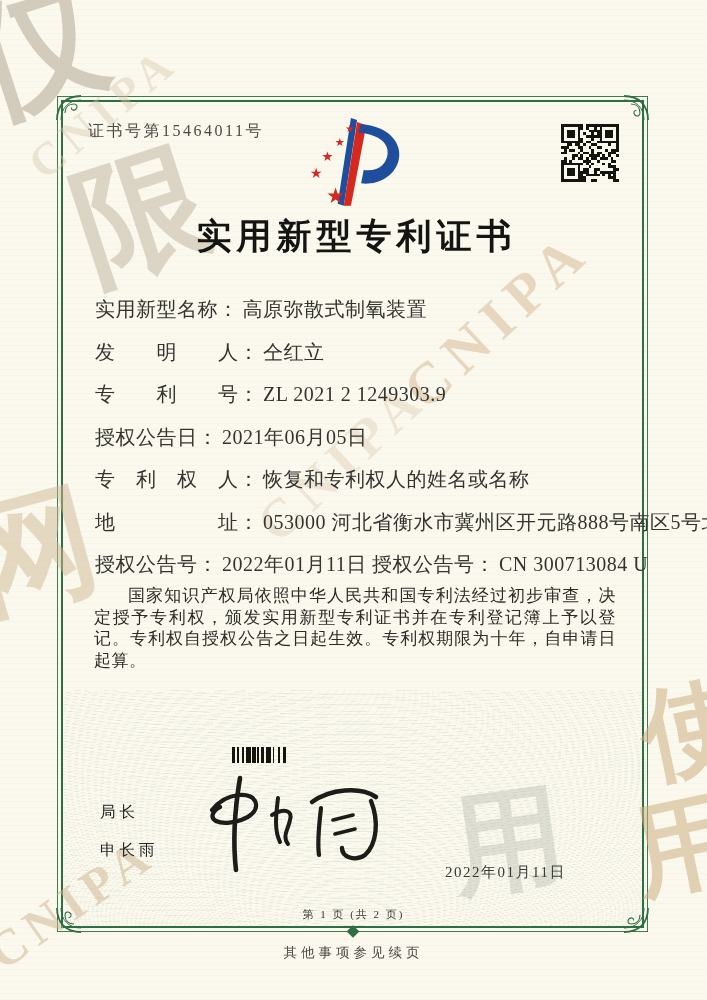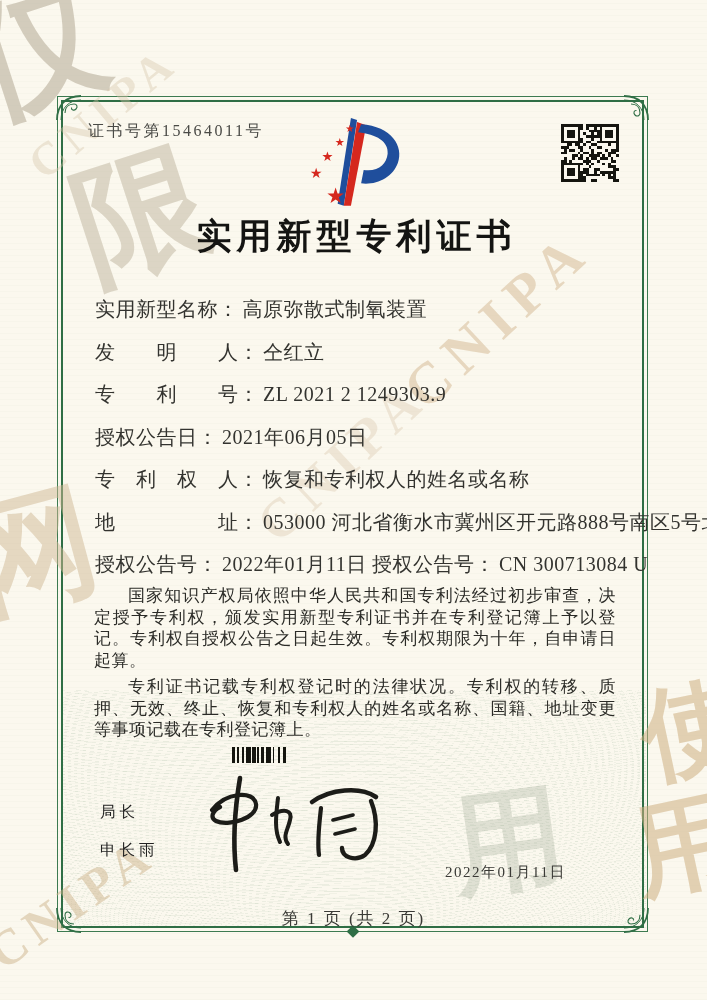--- a/index.html
+++ b/index.html
@@ -86,21 +86,21 @@
   .signer .role { letter-spacing:4px; margin-bottom:17px; }
   .signer .name { letter-spacing:4px; }
   .signature { position:absolute; left:192px; top:770px; width:215px; height:108px; z-index:5; }
   .signature svg { width:100%; height:100%; }
   .sign-date {
     position:absolute; left:445px; top:863px; z-index:4;
     font-size:15px; letter-spacing:1.5px; color:#3a3a36;
   }
   .page-note {
     position:absolute; left:0; top:907px; width:707px; z-index:4;
-    text-align:center; font-size:17px; letter-spacing:2px; color:#3a3a36;
+    text-align:center; font-size:11px; letter-spacing:2px; color:#3a3a36;
   }
   .continuation {
     position:absolute; left:0; top:944px; width:707px; z-index:4;
     text-align:center; font-size:13.5px; letter-spacing:4px; color:#4a4a44;
   }
 </style>
 </head>
 <body>
 
 <div class="page">
@@ -434,21 +434,20 @@
     <div class="frow">
       <span class="lbl">授权公告号：</span><span class="val">2022年01月11日</span>
       <span class="grant-no-pair">
         <span class="lbl">授权公告号：</span><span class="val">CN 300713084 U</span>
       </span>
     </div>
   </div>
 
   <div class="body-text">
     <p>国家知识产权局依照中华人民共和国专利法经过初步审查，决定授予专利权，颁发实用新型专利证书并在专利登记簿上予以登记。专利权自授权公告之日起生效。专利权期限为十年，自申请日起算。</p>
-    <p>专利证书记载专利权登记时的法律状况。专利权的转移、质押、无效、终止、恢复和专利权人的姓名或名称、国籍、地址变更等事项记载在专利登记簿上。</p>
   </div>
 
   <div class="barcode">
     <svg id="barcode" viewBox="0 0 56 16" fill="#15150f">
         <rect x="0" y="0" width="3.393939393939394" height="16"></rect>
         <rect x="5.090909090909091" y="0" width="1.696969696969697" height="16"></rect>
         <rect x="10.181818181818182" y="0" width="1.696969696969697" height="16"></rect>
         <rect x="13.575757575757576" y="0" width="5.090909090909091" height="16"></rect>
         <rect x="20.363636363636363" y="0" width="3.393939393939394" height="16"></rect>
         <rect x="25.454545454545457" y="0" width="1.696969696969697" height="16"></rect>
@@ -476,14 +475,15 @@
       <path d="M179 31 C187 51 185 74 173 85 C163 92 150 87 150 78" stroke-width="4.4"></path>
       <path d="M141 50 L161 45" stroke-width="3.6"></path>
       <path d="M143 64 L163 59" stroke-width="3.6"></path>
     </svg>
   </div>
 
   <div class="sign-date">2022年01月11日</div>
 
   <div class="page-note">第 1 页 (共 2 页)</div>
 
+  <div class="continuation">其他事项参见续页</div>
 
 </div>
 
 </body></html>

